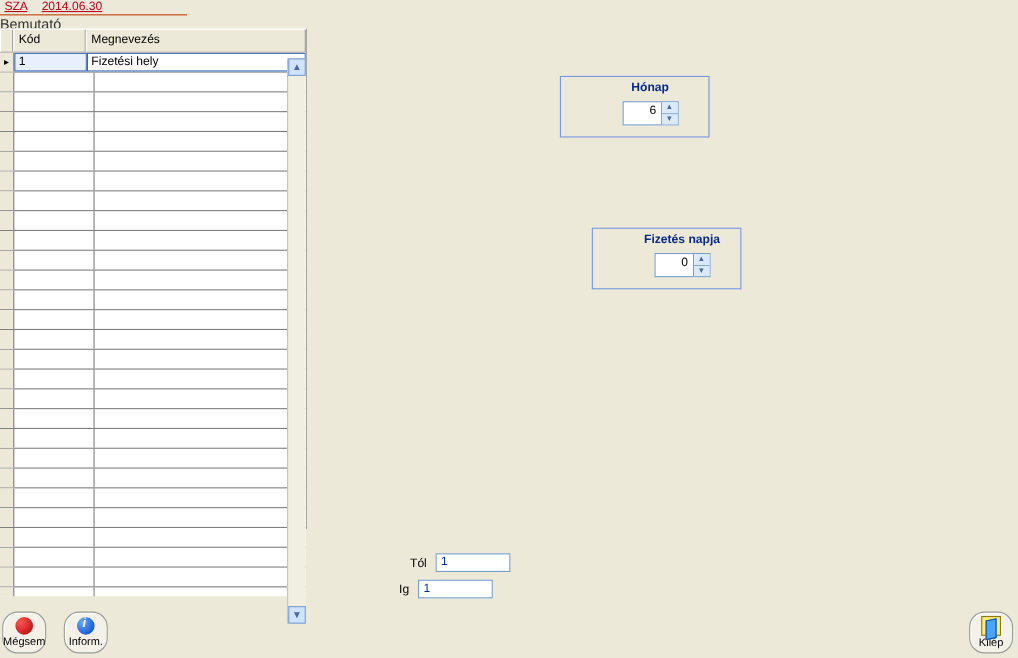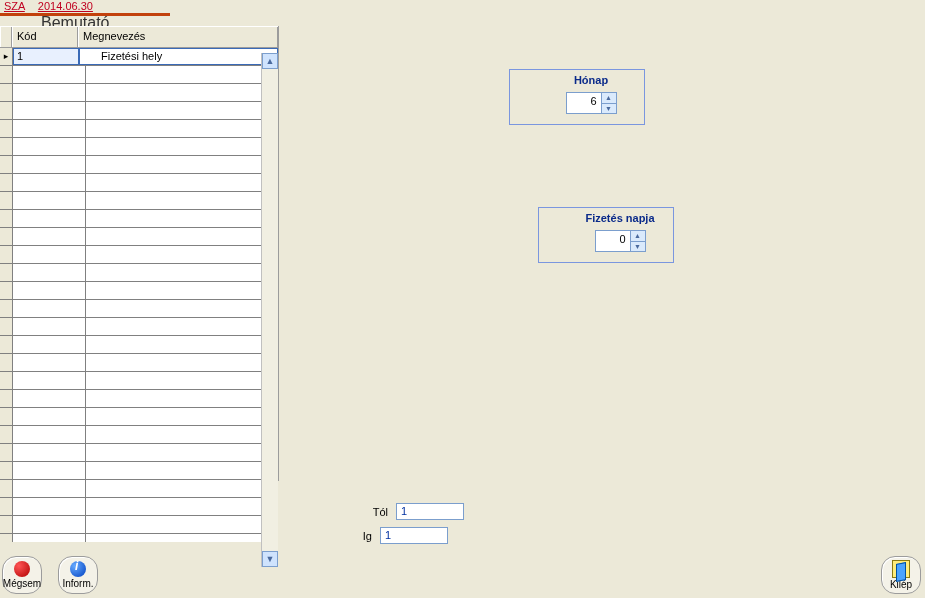--- a/index.html
+++ b/index.html
@@ -9,25 +9,25 @@
     font-family:Tahoma,Arial,sans-serif;
     font-size:11px;
     color:#000;
     overflow:hidden;
     position:relative;
   }
   
   .top-date-line{
     position:absolute;left:0;top:0;width:170px;height:13px;
     background:#ece9d8;
-    border-bottom:3px solid #c2410c;
+    border-bottom:1px solid #c2410c;
   }
   .top-date-line span{color:#c00020;text-decoration:underline;padding-left:4px;}
   .top-title{
-    position:absolute;left:0;top:14px;font-size:16px;color:#333;margin-left:41px;
+    position:absolute;left:0;top:14px;font-size:13px;color:#333;
   }
   
   .grid-wrap{
     position:absolute;left:0;top:26px;width:279px;height:455px;
     background:#fff;
     border-right:1px solid #9c9c9c;
     box-sizing:border-box;
   }
   .grid-header{
     display:flex;height:20px;background:#ece9d8;
@@ -40,21 +40,21 @@
   }
   .grid-body{
     height:494px;overflow:hidden;background:#fff;
   }
   .grid-row{
     display:flex;height:17px;border-bottom:1px solid #808080;
   }
   .col-ind{width:12px;border-right:1px solid #808080;background:#ece9d8;
            font-size:9px;color:#000;text-align:center;line-height:17px;}
   .col-kod{width:66px;border-right:1px solid #808080;padding:0 3px;line-height:17px;}
-  .col-name{flex:1;padding:0 21px;line-height:17px;}
+  .col-name{flex:1;padding:0 3px;line-height:17px;}
   .grid-row.sel .col-kod{
     background:#e8f0fe;border:1px solid #3a6ab7;box-sizing:border-box;
     line-height:15px;
   }
   .grid-row.sel .col-name{
     background:#fff;border:1px solid #3a6ab7;box-sizing:border-box;
     line-height:15px;
   }
   
   .grid-scroll{

